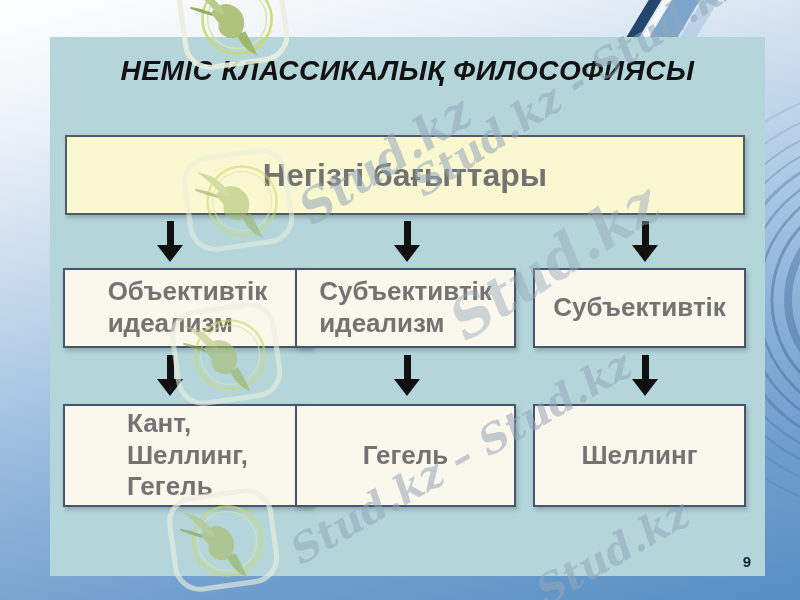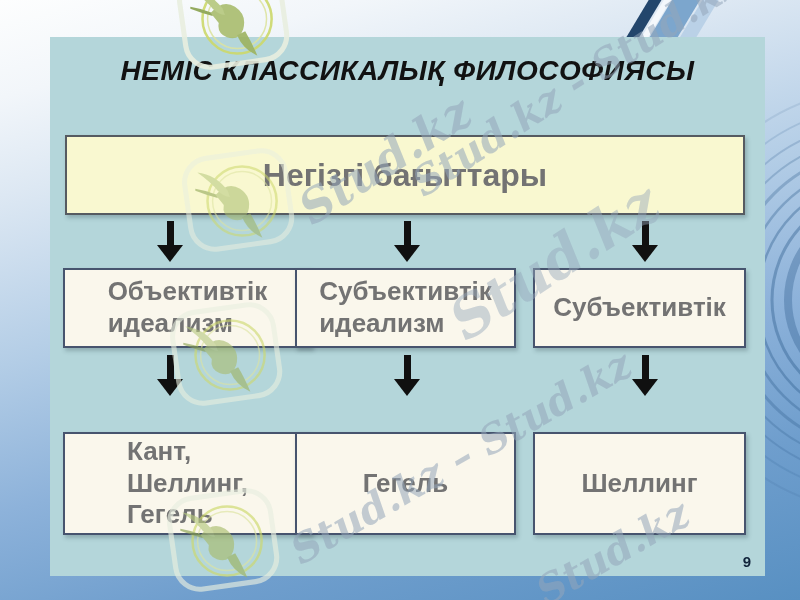--- a/index.html
+++ b/index.html
@@ -25,21 +25,21 @@
     font-weight:bold; color:#737373;
     box-shadow:2px 3px 4px rgba(30,50,60,0.25); box-sizing:border-box;
     white-space:pre-line;
   }
   .main-box {
     left:15px; top:98px; width:680px; height:80px;
     background:#f9f8d0; border:2px solid #565b61; font-size:32px;
   }
   .item-box { background:#faf7ec; border:2px solid #47546e; font-size:26px; line-height:1.22; }
   .dir-box  { top:231px; height:80px; }
-  .phil-box { top:367px; height:103px;margin-top:28px; }
+  .phil-box { top:367px; height:103px; }
   .col-a { left:13px;  width:249px; }
   .col-b { left:245px; width:221px; }
   .col-c { left:483px; width:213px; }
 
   
   .arrow { position:absolute; width:26px; display:flex; flex-direction:column; align-items:center; }
   .arrow .shaft { width:7px; height:24px; background:#101010; }
   .arrow .head  { width:0; height:0; border-left:13px solid transparent;
                   border-right:13px solid transparent; border-top:17px solid #101010; }
   .arrow-row1 { top:184px; }

